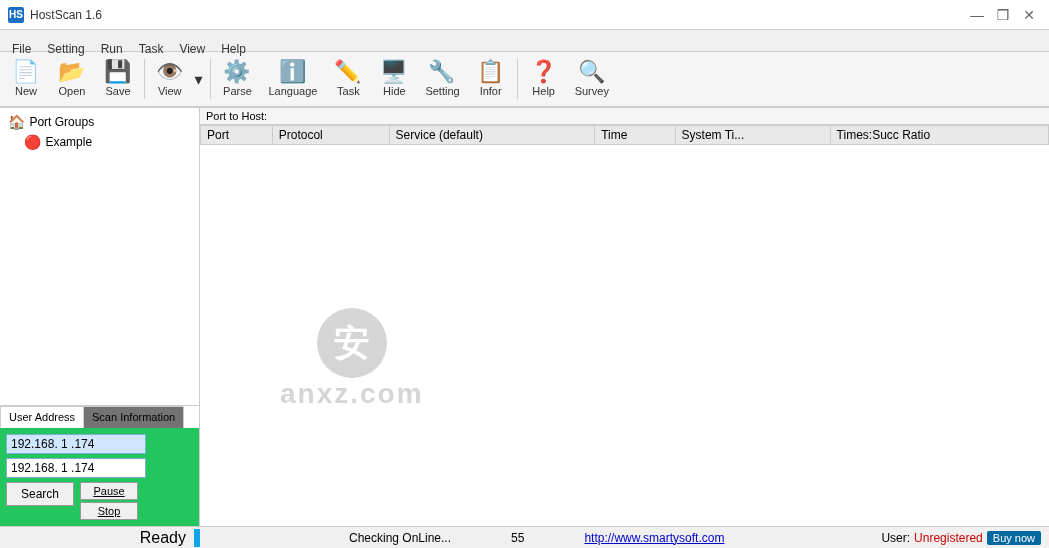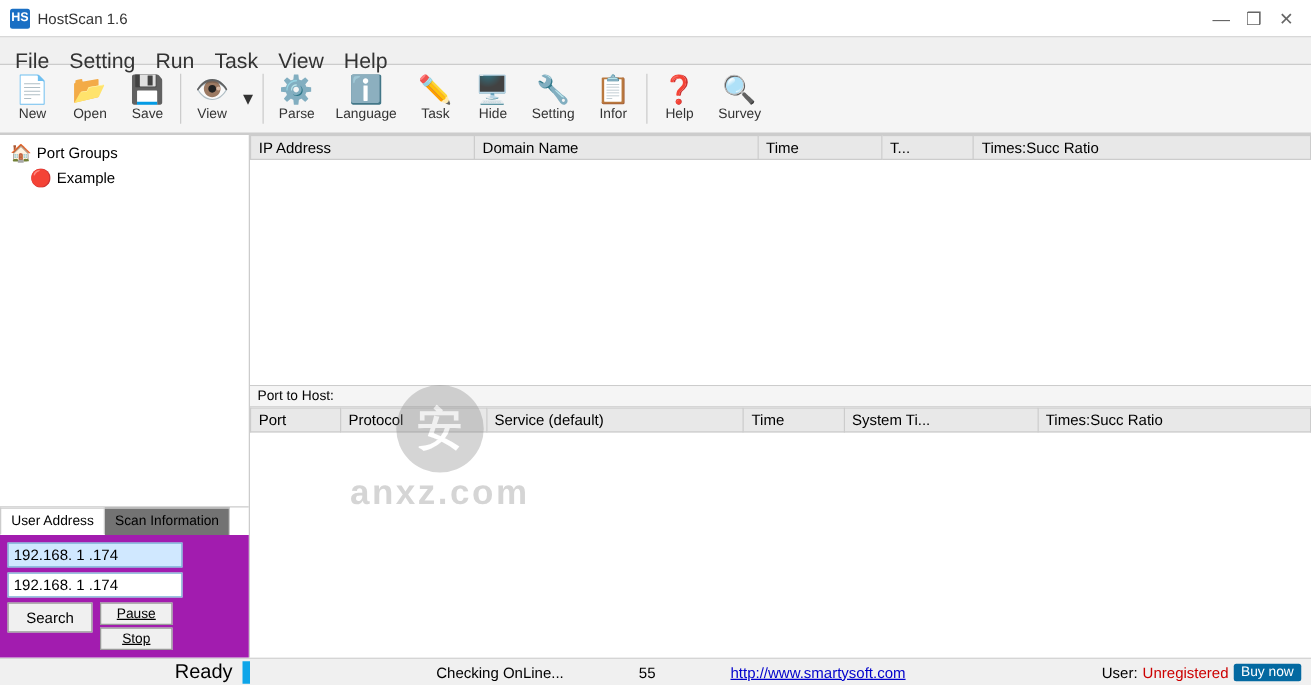--- a/index.html
+++ b/index.html
@@ -8,21 +8,21 @@
     
     #title-bar { background: #fff; display: flex; align-items: center; justify-content: space-between; padding: 4px 8px; border-bottom: 1px solid #ccc; height: 30px; }
     #title-left { display: flex; align-items: center; gap: 6px; }
     #title-icon { width: 16px; height: 16px; background: #1a6fc4; border-radius: 2px; display: flex; align-items: center; justify-content: center; color: white; font-size: 10px; font-weight: bold; }
     #title-text { font-size: 12px; color: #333; }
     #title-controls { display: flex; gap: 2px; }
     .title-btn { width: 24px; height: 18px; border: none; background: transparent; cursor: pointer; font-size: 14px; display: flex; align-items: center; justify-content: center; color: #666; }
 
     
     #menu-bar { background: #f0f0f0; display: flex; align-items: center; padding: 2px 4px; border-bottom: 1px solid #ccc; height: 22px; }
-    .menu-item { padding: 2px 8px; cursor: pointer; font-size: 17px; color: #333; margin-top: 16px; }
+    .menu-item { padding: 2px 8px; cursor: pointer; font-size: 12px; color: #333; margin-top: 16px; }
 
     
     #toolbar { background: #f5f5f5; display: flex; align-items: center; padding: 2px 4px; border-bottom: 2px solid #ccc; height: 56px; gap: 2px; }
     .toolbar-btn { display: flex; flex-direction: column; align-items: center; justify-content: center; padding: 2px 6px; cursor: pointer; border: 1px solid transparent; min-width: 44px; height: 50px; font-size: 11px; color: #333; gap: 2px; }
     .toolbar-icon { font-size: 22px; line-height: 1; }
     .toolbar-separator { width: 1px; background: #ccc; height: 40px; margin: 0 2px; }
     .toolbar-btn-group { display: flex; align-items: stretch; }
     .toolbar-dropdown { display: flex; flex-direction: column; align-items: center; justify-content: center; padding: 2px 2px; cursor: pointer; border: 1px solid transparent; height: 50px; font-size: 10px; color: #333; }
 
     
@@ -34,21 +34,21 @@
     .tree-item { display: flex; align-items: center; gap: 4px; padding: 2px 4px; cursor: pointer; }
     .tree-icon { font-size: 14px; }
     .tree-label { font-size: 12px; }
     .tree-child { padding-left: 16px; }
 
     
     #left-bottom { border-top: 1px solid #ccc; }
     #addr-tabs { display: flex; }
     .addr-tab { padding: 4px 8px; font-size: 11px; cursor: pointer; border: 1px solid #ccc; border-bottom: none; background: #737373; margin-right: -1px; }
     .addr-tab.active { background: #fff; border-bottom: 1px solid #fff; z-index: 1; }
-    #addr-content { padding: 6px; background: #a21caf; }
+    #addr-content { padding: 6px; background: #22c55e; }
     .ip-input-row { margin-bottom: 4px; }
     .ip-input { border: 1px solid #7ab0d4; background: #fff; padding: 2px 4px; font-size: 12px; width: 140px; color: #000; }
     .ip-input.selected-text { background: #d0e8ff; }
     #search-area { display: flex; align-items: flex-start; gap: 6px; margin-top: 4px; }
     #search-btn { padding: 4px 14px; font-size: 12px; cursor: pointer; border: 1px solid #999; background: #f0f0f0; min-width: 50px; }
     #pause-stop-area { display: flex; flex-direction: column; gap: 2px; text-decoration: underline; }
     .ctrl-btn { padding: 2px 10px; font-size: 11px; cursor: pointer; border: 1px solid #999; background: #f0f0f0; width: 58px; }
     .ctrl-btn:disabled { color: #aaa; cursor: default; }
     #port-scan-row { display: flex; align-items: center; gap: 4px; margin-top: 4px; }
     .checkbox-label { font-size: 11px; }
@@ -192,34 +192,20 @@
           <div id="pause-stop-area">
             <button class="ctrl-btn">Pause</button>
             <button class="ctrl-btn">Stop</button>
           </div>
         </div>
       </div>
     </div>
   </div>
 
   <div id="right-panel">
-    <div id="upper-table-area">
-      <table>
-        <thead>
-          <tr>
-            <th>IP Address</th>
-            <th>Domain Name</th>
-            <th>Time</th>
-            <th>T...</th>
-            <th>Times:Succ Ratio</th>
-          </tr>
-        </thead>
-        <tbody></tbody>
-      </table>
-    </div>
 
     <div id="port-label">Port to Host:</div>
 
     <div id="lower-table-area">
       <table>
         <thead>
           <tr>
             <th>Port</th>
             <th>Protocol</th>
             <th>Service (default)</th>

